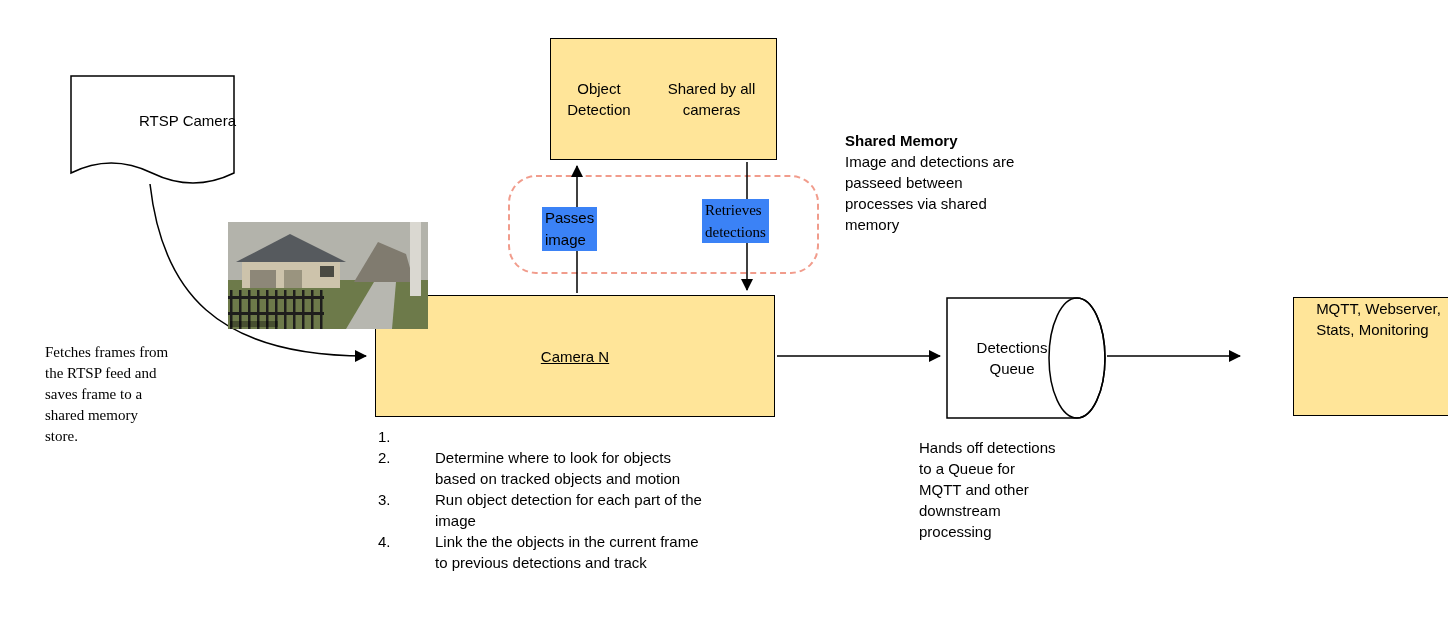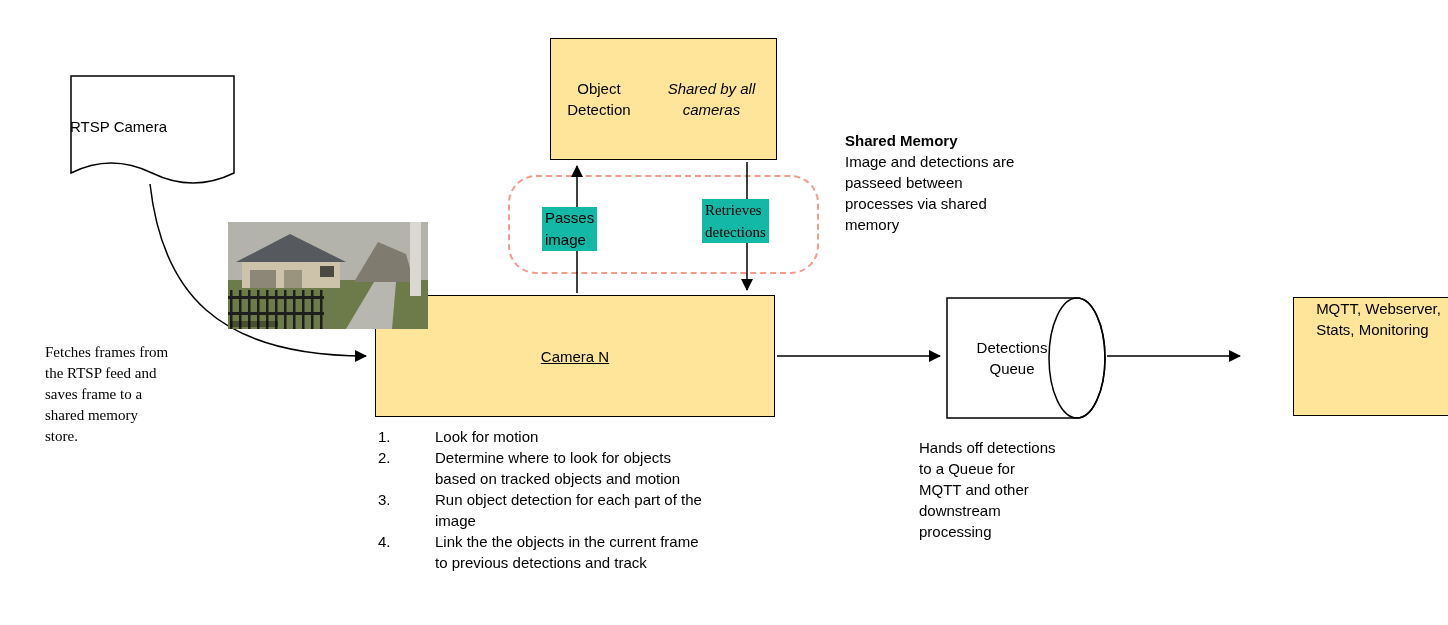--- a/index.html
+++ b/index.html
@@ -4,42 +4,42 @@
 <style>
   html,body{margin:0;padding:0;background:#ffffff;}
   .canvas{position:relative;width:1448px;height:625px;background:#ffffff;
           font-family:"Liberation Sans",sans-serif;font-size:15px;color:#000;overflow:hidden;}
   .abs{position:absolute;}
   .node{position:absolute;background:#ffe599;border:1.5px solid #000;box-sizing:border-box;
         display:flex;align-items:center;justify-content:center;
         text-align:center;line-height:21px;z-index:1;}
   .multiline{white-space:pre-line;}
   .note{position:absolute;line-height:21px;z-index:1;}
-  .edge-label{position:absolute;background:#14b8a6;padding:0 3px;line-height:22px;z-index:3;white-space:pre-line;}
+  .edge-label{position:absolute;background:#3b82f6;padding:0 3px;line-height:22px;z-index:3;white-space:pre-line;}
   .dashed-region{position:absolute;left:508px;top:175px;width:311px;height:99px;
                  border:2px dashed #f19c8c;border-radius:28px;z-index:0;box-sizing:border-box;}
-  .italic{font-style:italic;}
+  .italic{}
   .bold{font-weight:bold;}
   svg.layer{position:absolute;left:0;top:0;z-index:2;pointer-events:none;}
   .steps{position:absolute;left:378px;top:426px;width:440px;line-height:21px;z-index:1;}
   .step{display:grid;grid-template-columns:57px 1fr;}
   .photo{position:absolute;left:228px;top:222px;width:200px;height:107px;z-index:4;}
   .outputs-node{align-items:flex-start;text-align:left;padding-left:8px;}
   .cyl-label{position:absolute;left:945px;top:297px;width:134px;height:122px;display:flex;
              align-items:center;justify-content:center;text-align:center;z-index:2;line-height:21px;}
 </style>
 </head>
 <body>
 
 <div class="canvas">
 
   <svg class="abs" style="left:70px;top:75px;z-index:1" width="166" height="126" viewBox="0 0 166 126">
     <path d="M1,1 L164,1 L164,98 Q123,118 82,98 Q41,78 1,98 Z" fill="#ffffff" stroke="#000000" stroke-width="1.5"></path>
   </svg>
-  <div class="abs" style="left:70px;top:118px;width:166px;text-align:left;z-index:1">RTSP Camera</div>
+  <div class="abs" style="left:70px;top:112px;width:166px;text-align:right;z-index:1">RTSP Camera</div>
 
   <div class="note multiline" style="left:45px;top:342px;width:190px;font-family:Liberation Serif, serif;">Fetches frames from
 the RTSP feed and
 saves frame to a
 shared memory
 store.</div>
 
   <div class="node" style="left:550px;top:38px;width:227px;height:122px;">
     <div>Object Detection</div>
     <div class="italic">Shared by all cameras</div>
@@ -102,21 +102,20 @@
       <rect x="74" y="68" width="2.5" height="39"></rect>
         <rect x="83" y="68" width="2.5" height="39"></rect>
       <rect x="92" y="68" width="2.5" height="39"></rect>
     </g>
     <rect x="2" y="99" width="48" height="6" fill="rgba(0,0,0,0.35)"></rect>
   </svg>
 
   <div class="steps">
     <div class="step">
       <span>1.</span>
-      <span class="multiline">Look for motion</span>
     </div>
     <div class="step">
       <span>2.</span>
       <span class="multiline">Determine where to look for objects
 based on tracked objects and motion</span>
     </div>
     <div class="step">
       <span>3.</span>
       <span class="multiline">Run object detection for each part of the
 image</span>

